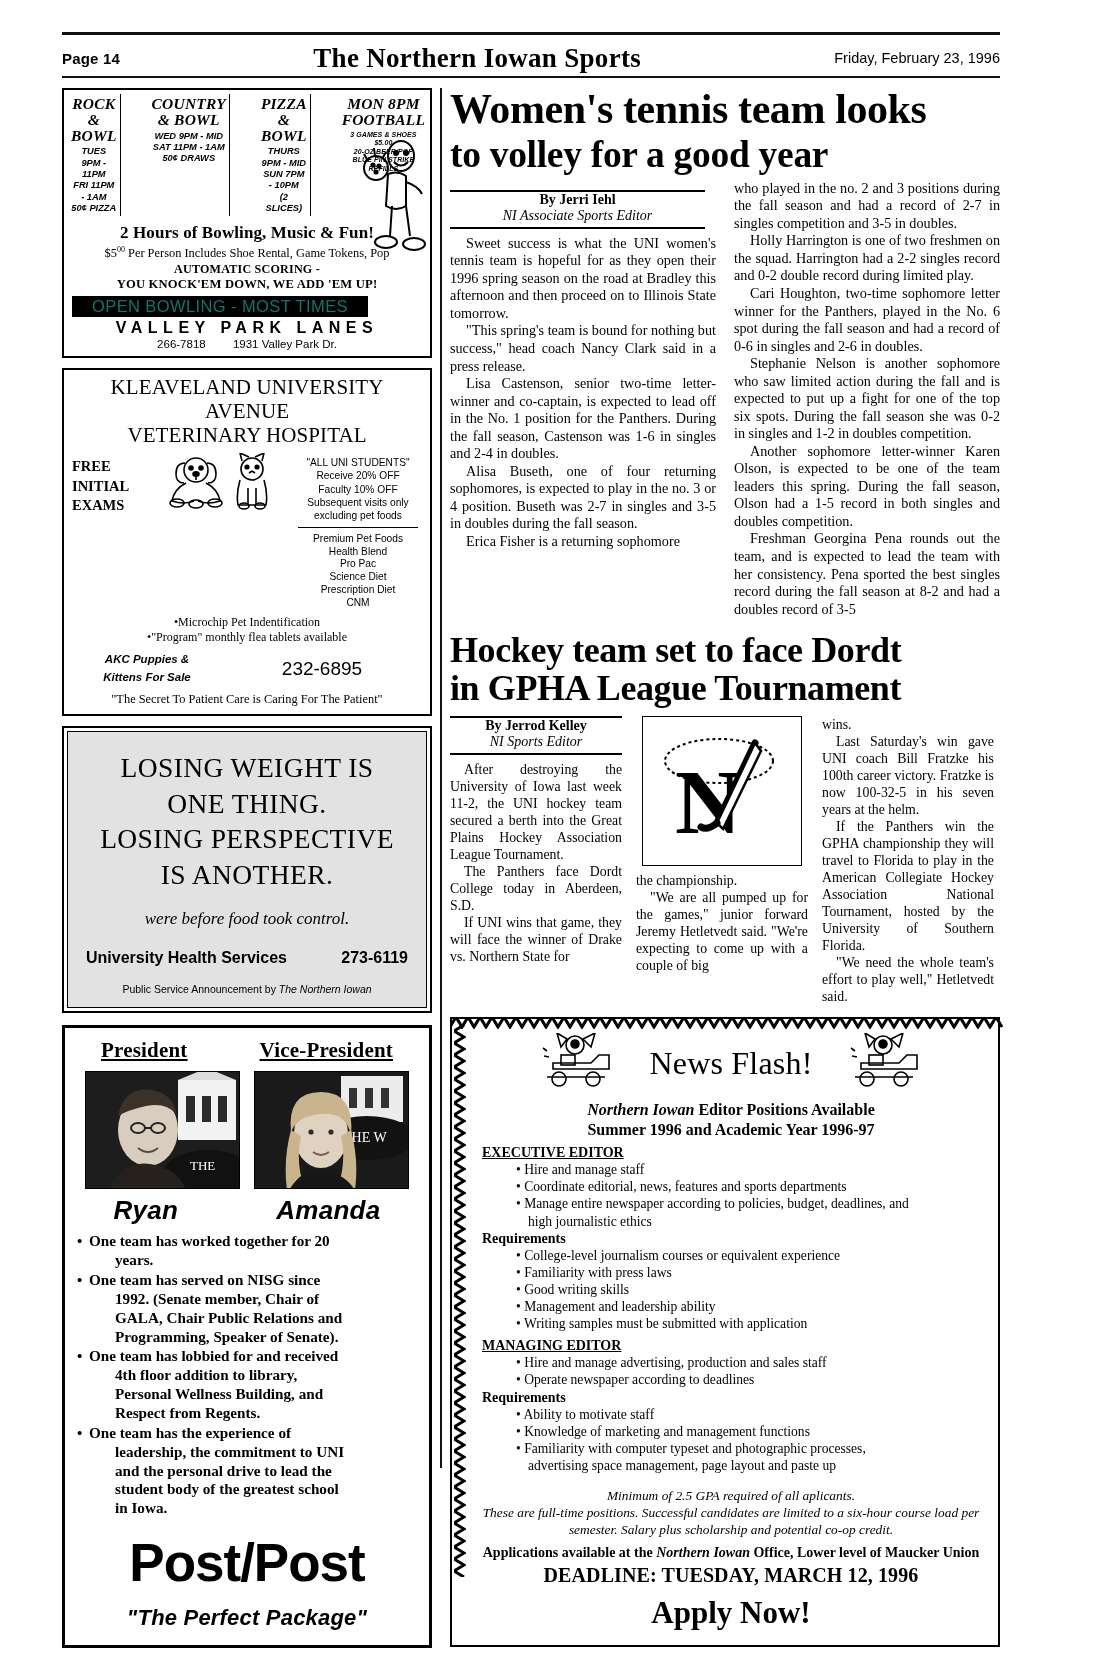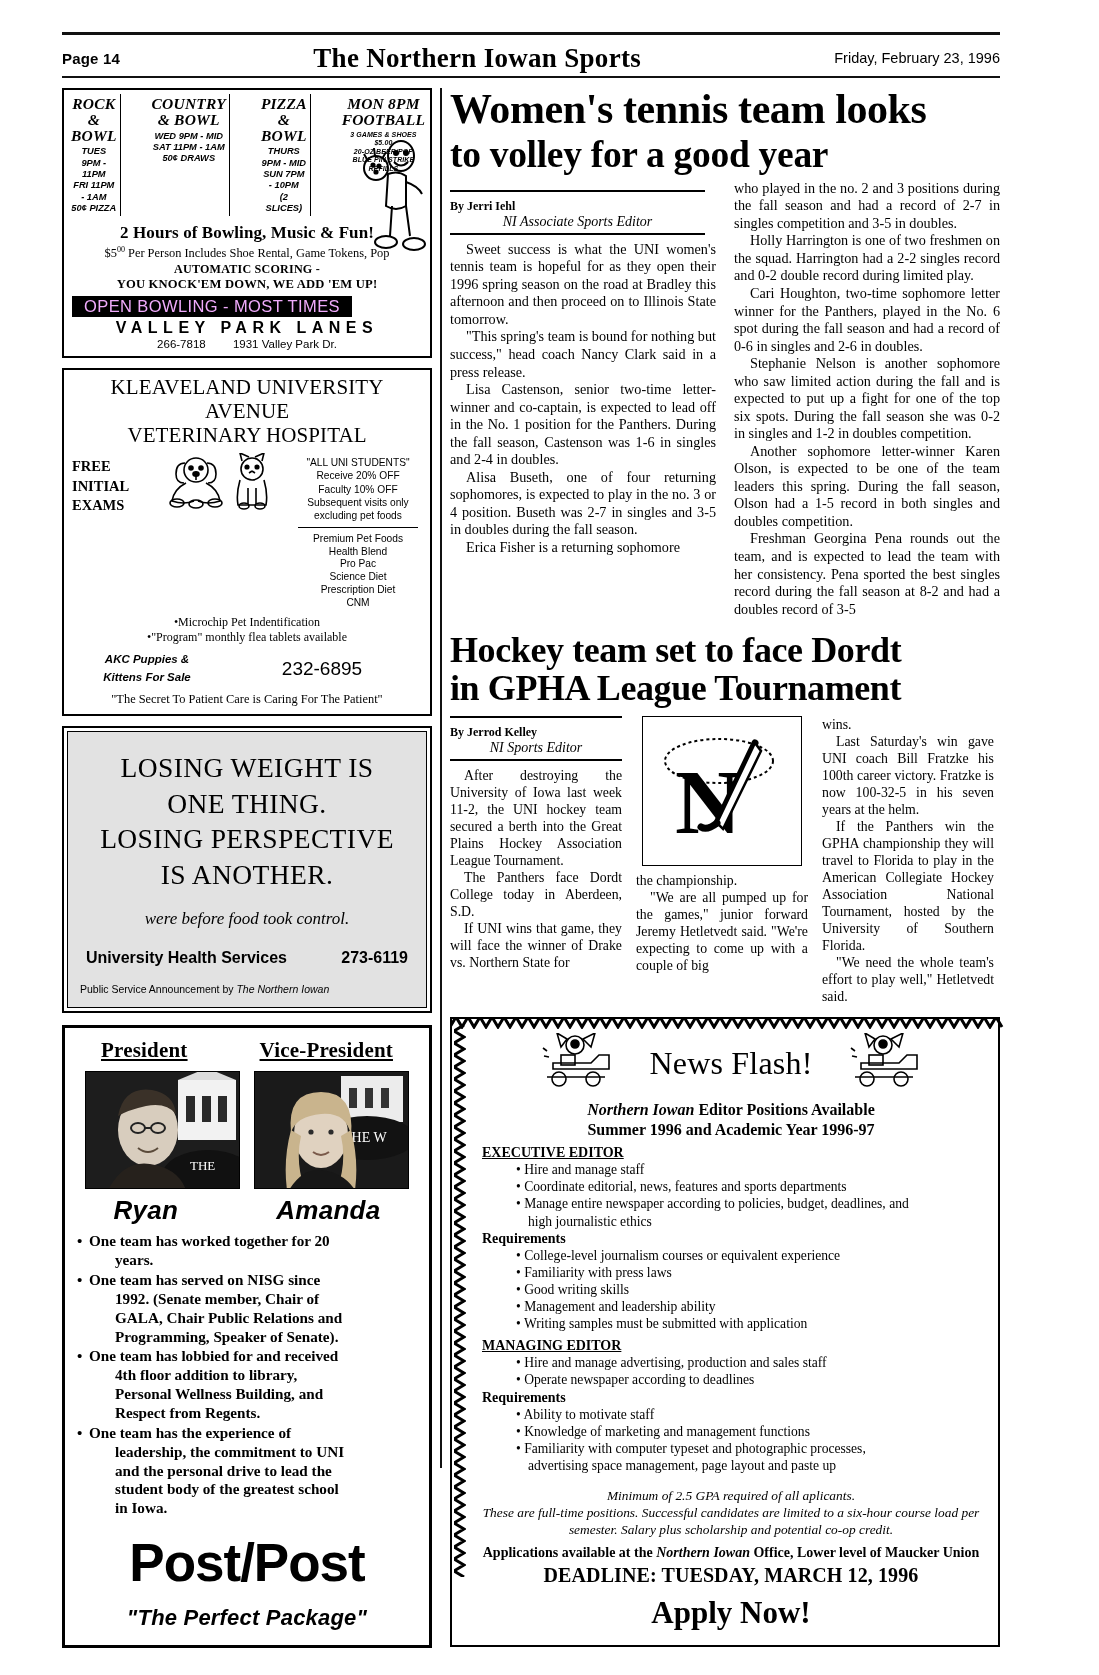--- a/index.html
+++ b/index.html
@@ -36,22 +36,22 @@
   .bowl-h { font-family:"Liberation Serif", serif; font-weight:bold; font-style:italic;
             font-size:15.5px; line-height:1.02; letter-spacing:.2px; }
   .bowl-sub { font-family:"Liberation Sans", sans-serif; font-style:italic; font-weight:bold;
               font-size:9.3px; line-height:1.22; margin-top:3px; }
   .bowl-sub.tiny { font-size:7px; letter-spacing:.1px; }
   .bowl-line1 { text-align:center; font-weight:bold; font-size:17px; margin-top:7px; letter-spacing:.1px; }
   .bowl-line2 { text-align:center; font-size:12.4px; margin-top:2px; }
   .bowl-line2 sup { font-size:8px; }
   .bowl-line3 { text-align:center; font-weight:bold; font-size:12.1px; letter-spacing:.2px; margin-top:1px; }
   .bowl-line4 { text-align:center; font-weight:bold; font-size:12.6px; letter-spacing:.2px; }
-  .bowl-open { background:#000; color:#f0abfc; font-family:"Liberation Sans", sans-serif;
-               font-size:16.5px; letter-spacing:.4px; padding:1px 12px; display:inline-block; margin-top:4px; }
+  .bowl-open { background:#000; color:#0f766e; font-family:"Liberation Sans", sans-serif;
+               font-size:16.5px; letter-spacing:.4px; padding:1px 20px; display:inline-block; margin-top:4px; }
   .bowl-open-wrap { padding-left:4px; }
   .bowl-name { font-family:"Liberation Sans", sans-serif; font-weight:bold; font-size:16px;
                letter-spacing:5.5px; text-align:center; margin-top:2px; }
   .bowl-foot { font-family:"Liberation Sans", sans-serif; font-size:11.5px; text-align:center; margin-top:1px; }
   .bowl-foot span { margin:0 12px; }
   .bowler { position:absolute; right:4px; top:48px; width:72px; height:130px; }
 
   
   .vet { padding:6px 8px 7px 8px; }
   .vet-h1 { text-align:center; font-size:21px; letter-spacing:.1px; line-height:1.12; }
@@ -72,21 +72,21 @@
   .vet-petfood-list { line-height:1.25; }
 
   
   .uhs-outer { border:2px solid #000; padding:3px; margin-bottom:12px; }
   .uhs { border:1.5px solid #000; background:#e2e2e2; padding:18px 12px 12px 12px; }
   .uhs-h { text-align:center; font-size:27.5px; line-height:1.3; letter-spacing:.4px; }
   .uhs-sub { text-align:center; font-style:italic; font-size:17px; line-height:1.45; margin-top:14px; }
   .uhs-row { display:flex; justify-content:space-between; align-items:baseline;
              font-family:"Liberation Sans", sans-serif; font-weight:bold; font-size:16px;
              margin-top:18px; padding:0 6px; }
-  .uhs-psa { text-align:left; font-family:"Liberation Sans", sans-serif; font-size:10.5px;
+  .uhs-psa { text-align:center; font-family:"Liberation Sans", sans-serif; font-size:10.5px;
              margin-top:16px; }
   .uhs-psa i { font-style:italic; }
 
   
   .camp { border:3px solid #000; padding:10px 12px 14px 12px; }
   .camp-titles { display:flex; justify-content:space-around;gap:24px; }
   .camp-title { font-weight:bold; font-size:21px; text-decoration:underline; letter-spacing:.2px; }
   .camp-photos { display:flex; gap:14px; justify-content:center; margin-top:8px; }
   .photo { width:155px; height:118px; position:relative; overflow:hidden;
            background:#2b2b2b; border:1px solid #000; }
@@ -105,21 +105,21 @@
 
   
   .right-col { position:absolute; left:450px; top:88px; width:550px; }
   .vrule { position:absolute; left:440px; top:88px; width:2px; height:1380px; background:#111; }
 
   .hed1 { font-weight:bold; font-size:42px; line-height:1.02; letter-spacing:-.4px; }
   .hed2 { font-weight:bold; font-size:37.5px; line-height:1.04; letter-spacing:-.3px; margin-top:4px; }
 
   .byline-wrap { width:255px; margin-top:10px; }
   .byline-rule { border-top:2.5px solid #000; }
-  .byline-name { text-align:left; font-weight:bold; font-size:12px; padding:7px 0 0 0; }
+  .byline-name { text-align:center; font-weight:bold; font-size:14px; padding:0 0 0 0; }
   .byline-role { text-align:center; font-style:italic; font-size:14px; padding-bottom:3px; }
 
   .cols2 { display:flex; gap:18px; margin-top:6px; }
   .col { flex:1; }
   .col p { margin:0; text-align:justify; font-size:14.2px; line-height:1.235; text-indent:16px;
            hyphens:auto; }
   .col p.noind { text-indent:0; }
 
   .hed-hockey1 { font-weight:bold; font-size:36px; line-height:1.05; letter-spacing:-.4px; margin-top:14px; }
   .hed-hockey2 { font-weight:bold; font-size:36px; line-height:1.05; letter-spacing:-.4px; }

